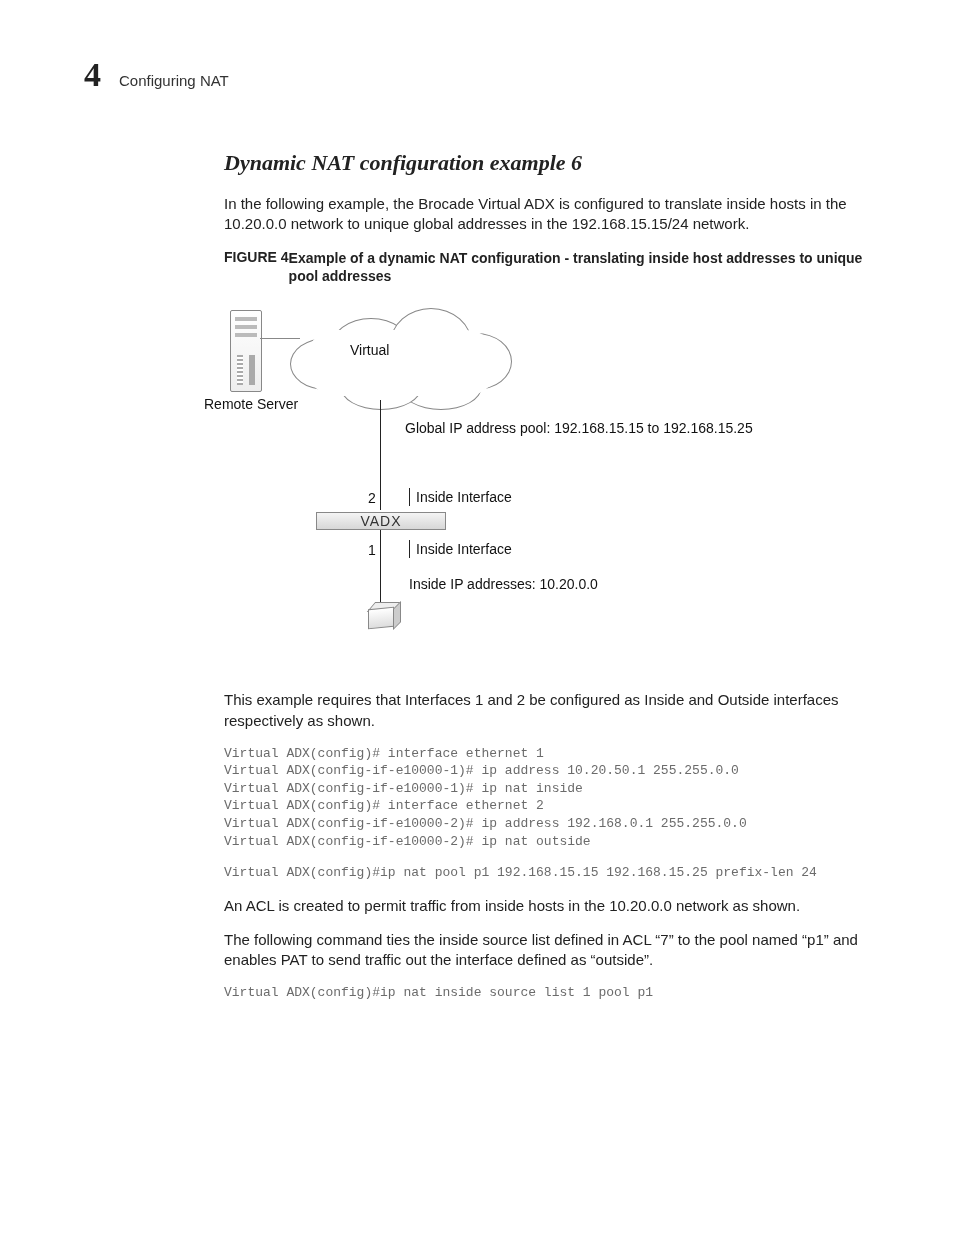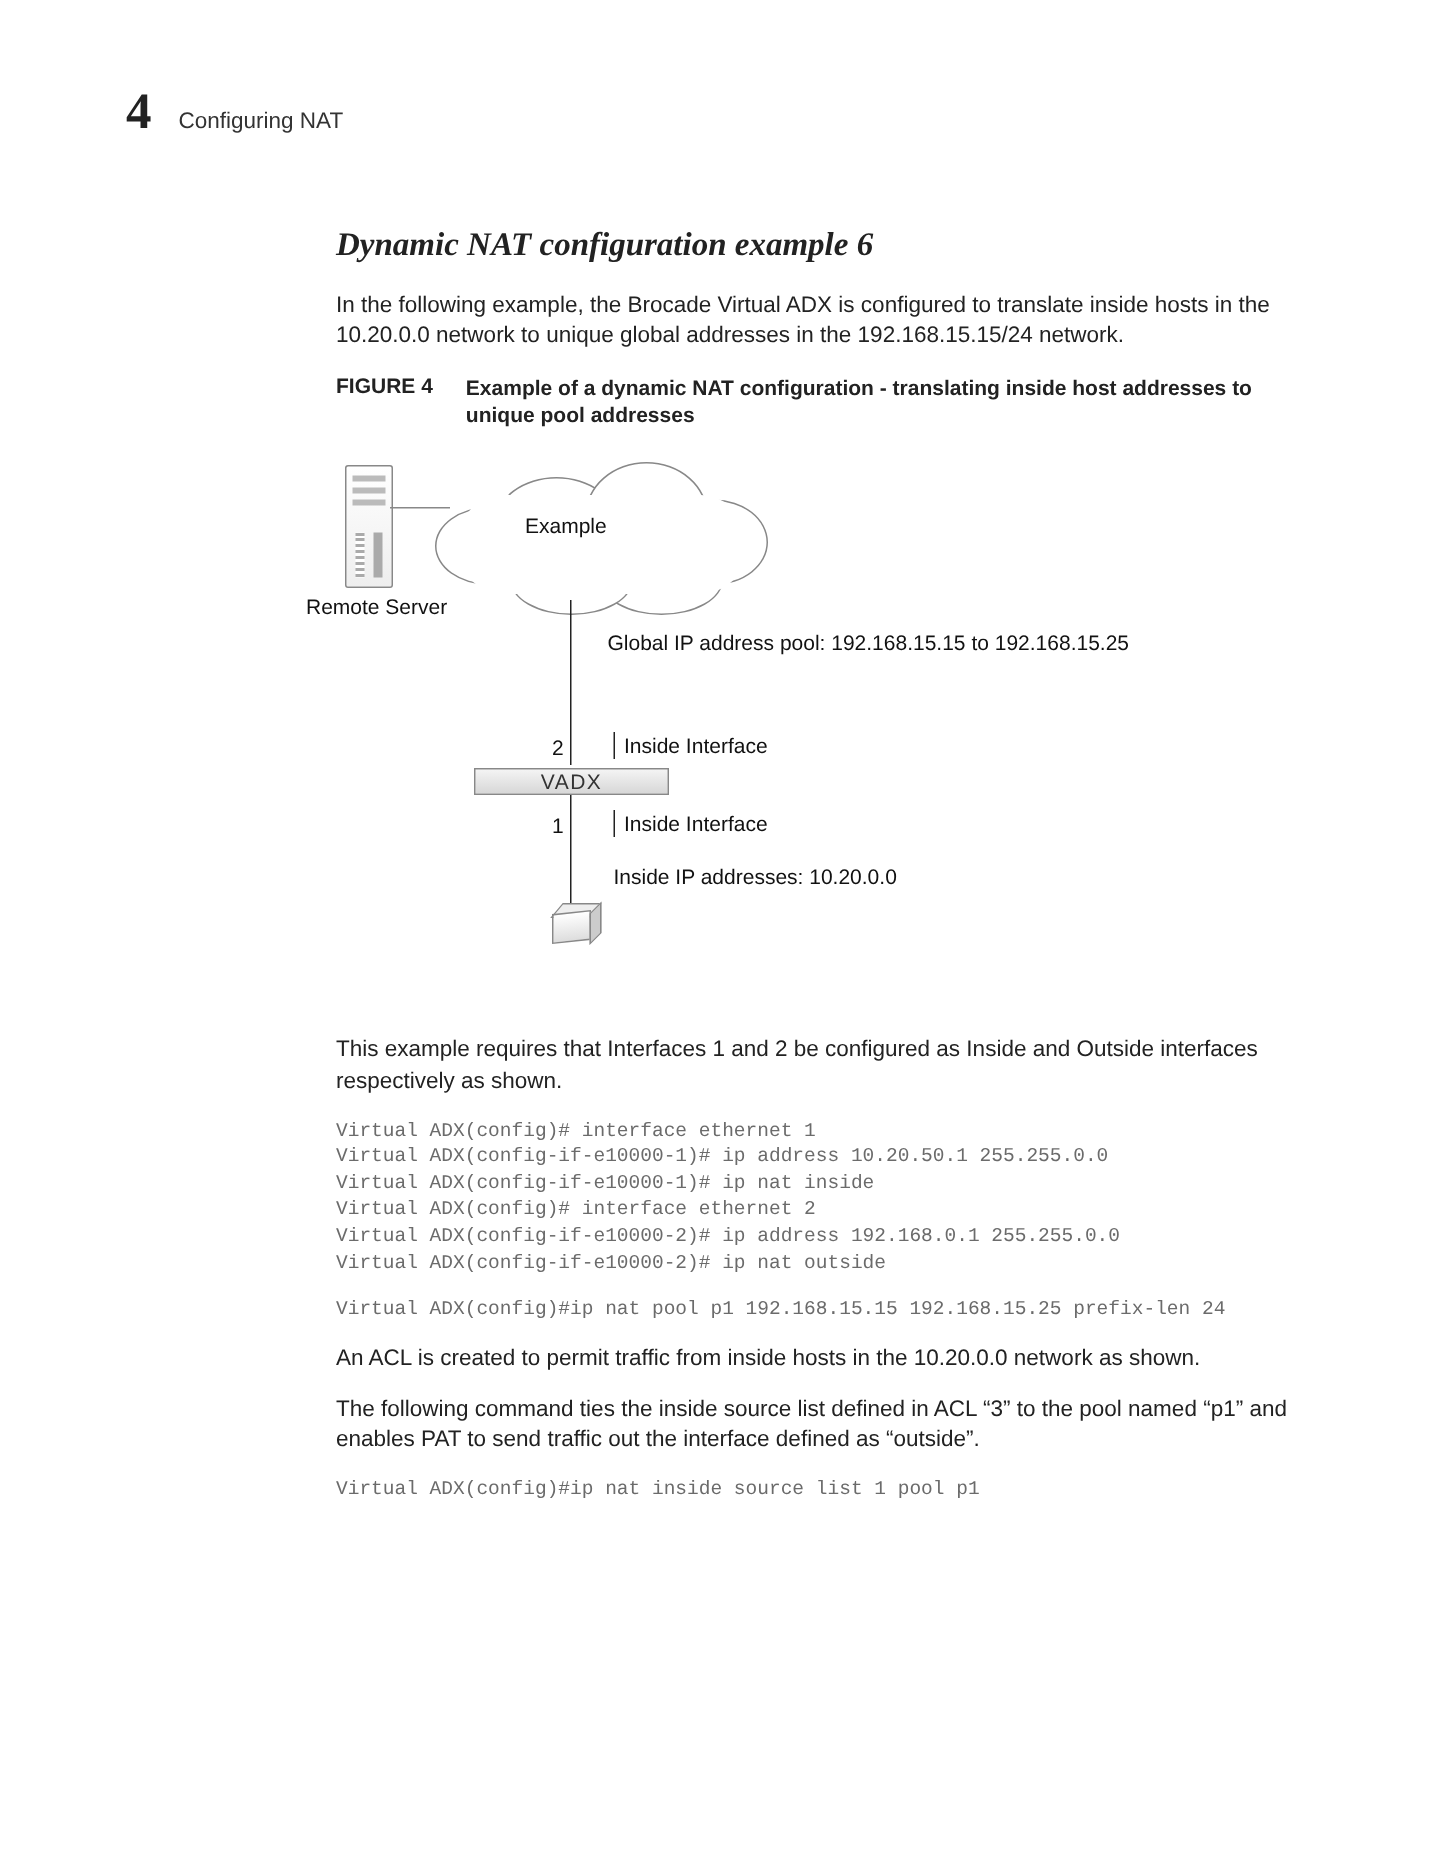--- a/index.html
+++ b/index.html
@@ -42,21 +42,20 @@
     margin: 0 0 18px 0;
     color: #222;
   }
   p.body {
     font-size: 15px;
     line-height: 1.35;
     margin: 0 0 14px 0;
   }
   .figure-caption {
     display: flex;
-    gap: 22px;
     font-size: 14px;
     margin: 4px 0 14px 0;
   }
   .figure-caption .fig-label {
     font-weight: 700;
     white-space: nowrap;
   }
   .figure-caption .fig-desc {
     font-weight: 700;
     line-height: 1.35;
@@ -240,21 +239,21 @@
 
       <div class="cloud">
         <div class="c c1"></div>
           <div class="c c2"></div>
           <div class="c c3"></div>
         <div class="c c4"></div>
           <div class="c c5"></div>
           <div class="c c6"></div>
         <div class="cloud-mask"></div>
       </div>
-      <span class="lbl internet-lbl">Example</span>
+      <span class="lbl internet-lbl">Virtual</span>
 
       <div class="vline1"></div>
       <span class="lbl pool-lbl">Global IP address pool: 192.168.15.15 to 192.168.15.25</span>
       <span class="lbl port2">2</span>
       <span class="lbl outside-lbl">Inside Interface</span>
 
       <div class="vadx">VADX</div>
 
       <div class="vline2"></div>
       <span class="lbl port1">1</span>
@@ -273,17 +272,17 @@
 Virtual ADX(config-if-e10000-1)# ip address 10.20.50.1 255.255.0.0
 Virtual ADX(config-if-e10000-1)# ip nat inside
 Virtual ADX(config)# interface ethernet 2
 Virtual ADX(config-if-e10000-2)# ip address 192.168.0.1 255.255.0.0
 Virtual ADX(config-if-e10000-2)# ip nat outside</pre>
 
     <pre class="code">Virtual ADX(config)#ip nat pool p1 192.168.15.15 192.168.15.25 prefix-len 24</pre>
 
     <p class="body">An ACL is created to permit traffic from inside hosts in the 10.20.0.0 network as shown.</p>
 
-    <p class="body">The following command ties the inside source list defined in ACL “3” to the pool named “p1” and enables PAT to send traffic out the interface defined as “outside”.</p>
+    <p class="body">The following command ties the inside source list defined in ACL “7” to the pool named “p1” and enables PAT to send traffic out the interface defined as “outside”.</p>
     <pre class="code">Virtual ADX(config)#ip nat inside source list 1 pool p1</pre>
 
   </div>
 </div>
 
 </body></html>

